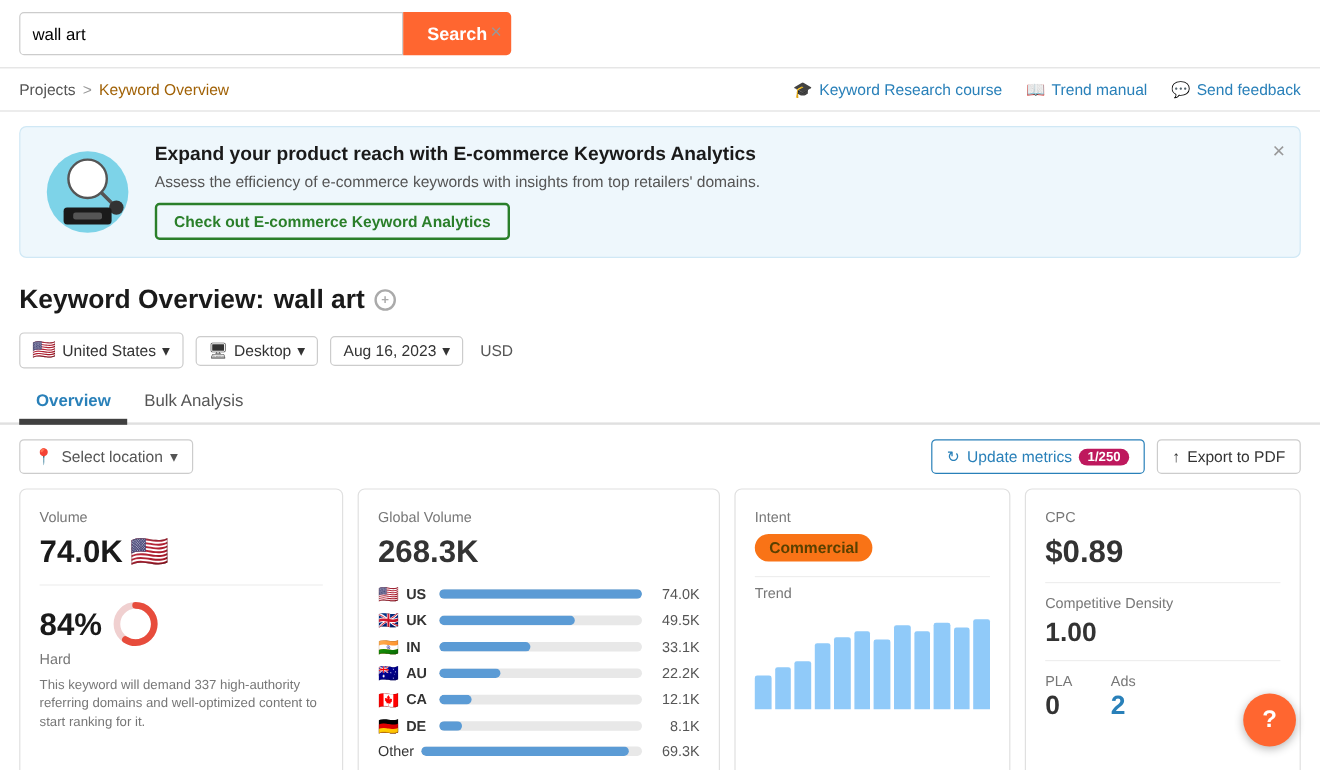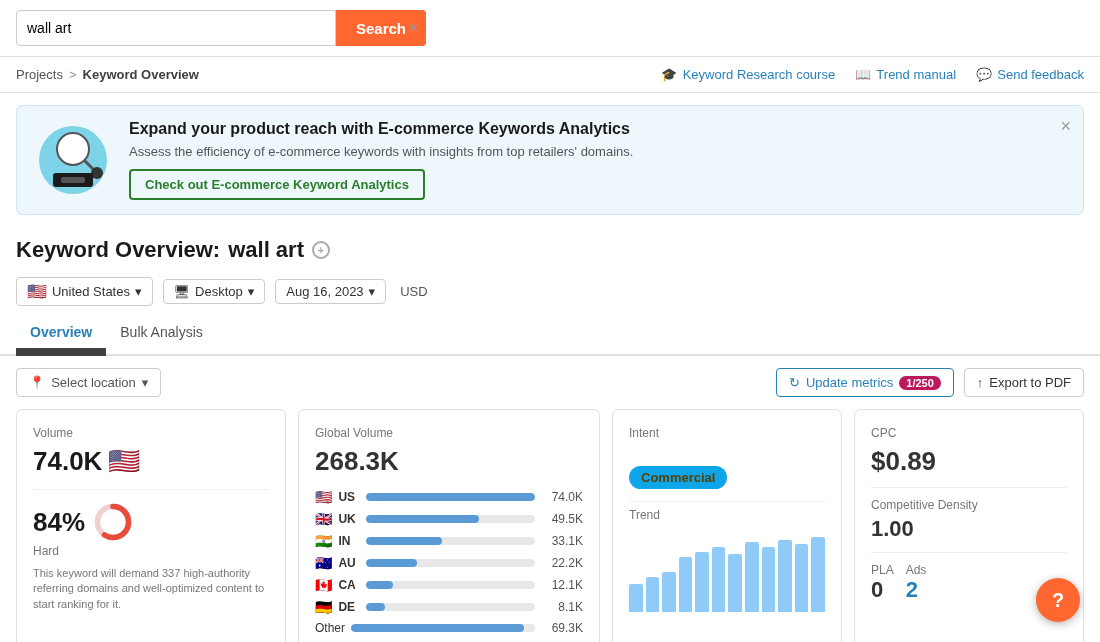--- a/index.html
+++ b/index.html
@@ -9,21 +9,21 @@
     .search-bar { display: flex; align-items: center; padding: 10px 16px; border-bottom: 1px solid #e0e0e0; background: #fff; }
     .search-input-wrapper { position: relative; display: flex; align-items: center; }
     .search-input { width: 320px; height: 36px; border: 1px solid #ccc; border-radius: 4px 0 0 4px; padding: 0 32px 0 10px; font-size: 14px; outline: none; }
     .search-clear { position: absolute; right: 8px; cursor: pointer; color: #999; font-size: 16px; }
     .search-btn { height: 36px; padding: 0 20px; background: #ff6630; color: #fff; border: none; border-radius: 0 4px 4px 0; cursor: pointer; font-size: 15px; font-weight: bold; }
 
     
     .top-nav { display: flex; align-items: flex-start; justify-content: space-between; padding: 10px 16px; border-bottom: 1px solid #e0e0e0; }
     .breadcrumb { display: flex; align-items: center; gap: 6px; font-size: 13px; color: #555; }
     .breadcrumb-sep { color: #999; }
-    .breadcrumb-current { color: #404040; font-weight: 700; }
+    .breadcrumb-current { color: #a16207; font-weight: 400; }
     .top-nav-links { display: flex; align-items: center; gap: 20px; }
     .nav-link { display: flex; align-items: center; gap: 5px; font-size: 13px; color: #2980b9; text-decoration: none; cursor: pointer; }
 
     
     .banner { margin: 12px 16px; border: 1px solid #d0e8f5; border-radius: 6px; background: #eef7fc; display: flex; align-items: center; padding: 14px 16px; position: relative; }
     .banner-icon { width: 80px; height: 70px; margin-right: 16px; flex-shrink: 0; }
     .banner-content { flex: 1; }
     .banner-title { font-size: 16px; font-weight: bold; color: #1a1a1a; margin-bottom: 6px; }
     .banner-desc { font-size: 13px; color: #555; margin-bottom: 10px; }
     .banner-btn { background: transparent; border: 2px solid #2a7f2a; color: #2a7f2a; padding: 6px 14px; border-radius: 4px; cursor: pointer; font-size: 13px; font-weight: 600; }
@@ -37,21 +37,21 @@
 
     
     .filters-row { display: flex; align-items: center; gap: 10px; padding: 6px 16px 10px; }
     .filter-btn { display: flex; align-items: center; gap: 5px; border: 1px solid #ccc; border-radius: 4px; padding: 4px 10px; cursor: pointer; font-size: 13px; background: #fff; color: #333; }
     .filter-btn .flag { font-size: 16px; }
     .currency-label { font-size: 13px; color: #555; margin-left: 4px; }
 
     
     .tabs { display: flex; border-bottom: 2px solid #e0e0e0; padding: 0 16px; }
     .tab { padding: 8px 14px; font-size: 14px; cursor: pointer; color: #555; border-bottom: 3px solid transparent; margin-bottom: -2px; }
-    .tab.active { color: #2980b9; border-bottom: 8px solid #404040; font-weight: 600; }
+    .tab.active { color: #2980b9; border-bottom: 5px solid #404040; font-weight: 600; }
 
     
     .controls-row { display: flex; align-items: center; justify-content: space-between; padding: 12px 16px; }
     .location-select { display: flex; align-items: center; gap: 6px; border: 1px solid #ccc; border-radius: 4px; padding: 6px 12px; cursor: pointer; font-size: 13px; color: #555; background: #fff; }
     .controls-right { display: flex; align-items: center; gap: 10px; }
     .update-metrics-btn { display: flex; align-items: center; gap: 6px; background: #fff; border: 1px solid #2980b9; color: #2980b9; border-radius: 4px; padding: 6px 12px; cursor: pointer; font-size: 13px; }
     .update-badge { background: #be185d; color: #fff; border-radius: 10px; padding: 1px 7px; font-size: 11px; font-weight: bold; }
     .export-btn { display: flex; align-items: center; gap: 6px; border: 1px solid #ccc; border-radius: 4px; padding: 6px 12px; cursor: pointer; font-size: 13px; color: #333; background: #fff; }
 
     
@@ -72,32 +72,32 @@
     .global-value { font-size: 26px; font-weight: bold; margin-bottom: 12px; }
     .country-row { display: flex; align-items: center; gap: 6px; margin-bottom: 6px; font-size: 12px; }
     .country-flag { font-size: 14px; }
     .country-code { width: 22px; color: #333; font-weight: 600; }
     .bar-bg { flex: 1; height: 8px; background: #e8e8e8; border-radius: 4px; overflow: hidden; }
     .bar-fill { height: 100%; background: #5b9bd5; border-radius: 4px; }
     .country-num { width: 42px; text-align: right; color: #555; font-size: 12px; }
     .other-row { display: flex; align-items: center; gap: 6px; margin-top: 4px; font-size: 12px; }
 
     
-    .intent-badge { background: #0ea5e9; color: #5a4000; border-radius: 12px; padding: 4px 12px; font-size: 13px; font-weight: 600; display: inline-block; margin-top: 20px; }
+    .intent-badge { background: #f97316; color: #5a4000; border-radius: 12px; padding: 4px 12px; font-size: 13px; font-weight: 600; display: inline-block; margin-top: 1px; }
 
     
     .trend-chart { display: flex; align-items: flex-end; gap: 3px; height: 80px; margin-top: 10px; }
     .trend-bar { flex: 1; border-radius: 2px 2px 0 0; }
 
     
     .cpc-value { font-size: 26px; font-weight: bold; }
     .card-section-divider { border: none; border-top: 1px solid #eee; margin: 10px 0; }
     .density-label { font-size: 12px; color: #777; margin-bottom: 4px; }
     .density-value { font-size: 22px; font-weight: bold; }
-    .pla-ads-row { display: flex; gap: 12px; margin-top: 10px; }
+    .pla-ads-row { display: flex; gap: 32px; margin-top: 10px; }
     .pla-ads-item { }
     .pla-ads-label { font-size: 12px; color: #777; }
     .pla-ads-value { font-size: 22px; font-weight: bold; }
     .pla-ads-value.blue { color: #2980b9; }
 
     
     .help-btn { position: fixed; bottom: 20px; right: 20px; width: 44px; height: 44px; background: #ff6630; border-radius: 50%; display: flex; align-items: center; justify-content: center; cursor: pointer; color: #fff; font-size: 20px; font-weight: bold; box-shadow: 0 2px 8px rgba(0,0,0,0.3); }
 
     
     .donut-svg { width: 40px; height: 40px; }

